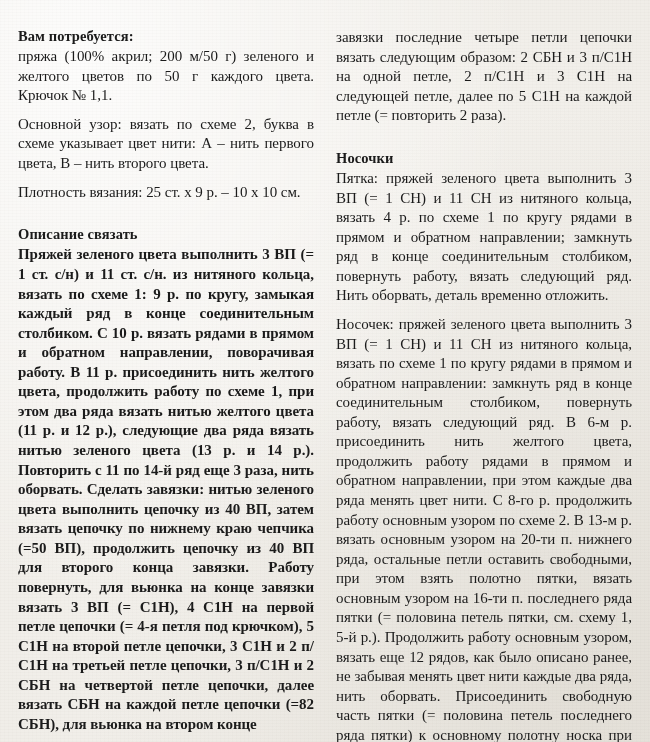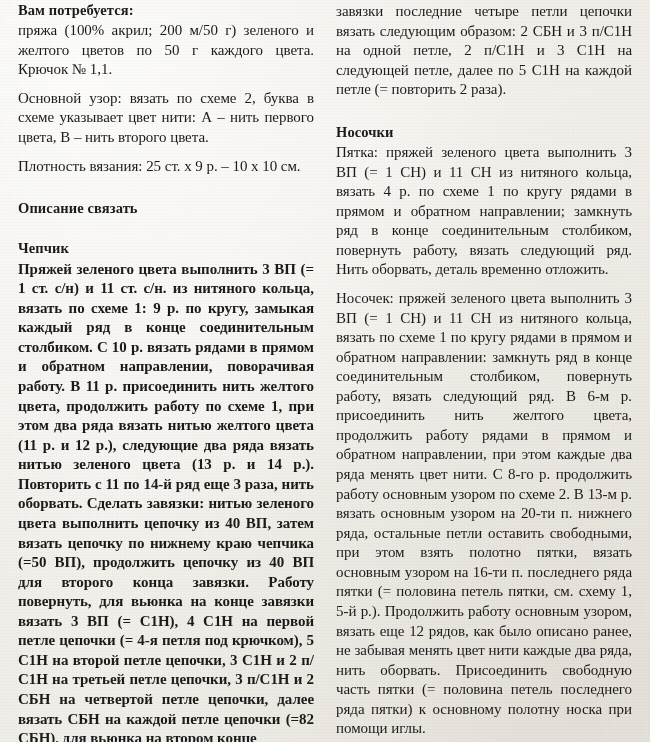--- a/index.html
+++ b/index.html
@@ -26,21 +26,21 @@
       radial-gradient(ellipse at 88% 92%, rgba(215,210,200,0.55) 0%, rgba(255,255,255,0) 60%),
       radial-gradient(ellipse at 50% 50%, rgba(248,246,242,0.6) 0%, rgba(232,228,220,0.35) 100%);
     pointer-events: none;
     z-index: 0;
   }
   .columns {
     position: relative;
     z-index: 1;
     display: flex;
     gap: 22px;
-    padding: 2px 16px 10px 18px;
+    padding: 28px 16px 10px 18px;
     box-sizing: border-box;
     height: 100%;
   }
   .col {
     width: 296px;
     box-sizing: border-box;
   }
   h2.heading {
     font-size: 14.5px;
     font-weight: bold;
@@ -82,21 +82,20 @@
 
 <div class="page">
   <div class="columns">
 
     <div class="col">
       <h2 class="heading">Вам потребуется:</h2>
       <p class="para">пряжа (100% акрил; 200 м/50 г) зеленого и желтого цветов по 50 г каждого цвета. Крючок № 1,1.</p>
       <p class="para">Основной узор: вязать по схеме 2, буква в схеме указывает цвет нити: А – нить первого цвета, В – нить второго цвета.</p>
       <p class="para">Плотность вязания: 25 ст. х 9 р. – 10 х 10 см.</p>
       <h2 class="heading spaced">Описание связать</h2>
-      <h2 class="heading spaced">Чепчик</h2>
       <p class="para">Пряжей зеленого цвета выполнить 3 ВП (= 1 ст. с/н) и 11 ст. с/н. из нитяного кольца, вязать по схеме 1: 9 р. по кругу, замыкая каждый ряд в конце соединительным столбиком. С 10 р. вязать рядами в прямом и обратном направлении, поворачивая работу. В 11 р. присоединить нить желтого цвета, продолжить работу по схеме 1, при этом два ряда вязать нитью желтого цвета (11 р. и 12 р.), следующие два ряда вязать нитью зеленого цвета (13 р. и 14 р.). Повторить с 11 по 14-й ряд еще 3 раза, нить оборвать. Сделать завязки: нитью зеленого цвета выполнить цепочку из 40 ВП, затем вязать цепочку по нижнему краю чепчика (=50 ВП), продолжить цепочку из 40 ВП для второго конца завязки. Работу повернуть, для вьюнка на конце завязки вязать 3 ВП (= С1Н), 4 С1Н на первой петле цепочки (= 4-я петля под крючком), 5 С1Н на второй петле цепочки, 3 С1Н и 2 п/С1Н на третьей петле цепочки, 3 п/С1Н и 2 СБН на четвертой петле цепочки, далее вязать СБН на каждой петле цепочки (=82 СБН), для вьюнка на втором конце</p>
     </div>
 
     <div class="col">
       <p class="para">завязки последние четыре петли цепочки вязать следующим образом: 2 СБН и 3 п/С1Н на одной петле, 2 п/С1Н и 3 С1Н на следующей петле, далее по 5 С1Н на каждой петле (= повторить 2 раза).</p>
       <h2 class="heading spaced">Носочки</h2>
       <p class="para">Пятка: пряжей зеленого цвета выполнить 3 ВП (= 1 СН) и 11 СН из нитяного кольца, вязать 4 р. по схеме 1 по кругу рядами в прямом и обратном направлении; замкнуть ряд в конце соединительным столбиком, повернуть работу, вязать следующий ряд. Нить оборвать, деталь временно отложить.</p>
       <p class="para">Носочек: пряжей зеленого цвета выполнить 3 ВП (= 1 СН) и 11 СН из нитяного кольца, вязать по схеме 1 по кругу рядами в прямом и обратном направлении: замкнуть ряд в конце соединительным столбиком, повернуть работу, вязать следующий ряд. В 6-м р. присоединить нить желтого цвета, продолжить работу рядами в прямом и обратном направлении, при этом каждые два ряда менять цвет нити. С 8-го р. продолжить работу основным узором по схеме 2. В 13-м р. вязать основным узором на 20-ти п. нижнего ряда, остальные петли оставить свободными, при этом взять полотно пятки, вязать основным узором на 16-ти п. последнего ряда пятки (= половина петель пятки, см. схему 1, 5-й р.). Продолжить работу основным узором, вязать еще 12 рядов, как было описано ранее, не забывая менять цвет нити каждые два ряда, нить оборвать. Присоединить свободную часть пятки (= половина петель последнего ряда пятки) к основному полотну носка при помощи иглы.</p>
       <p class="para">Носочки носок связать аналогично.</p>
     </div>

